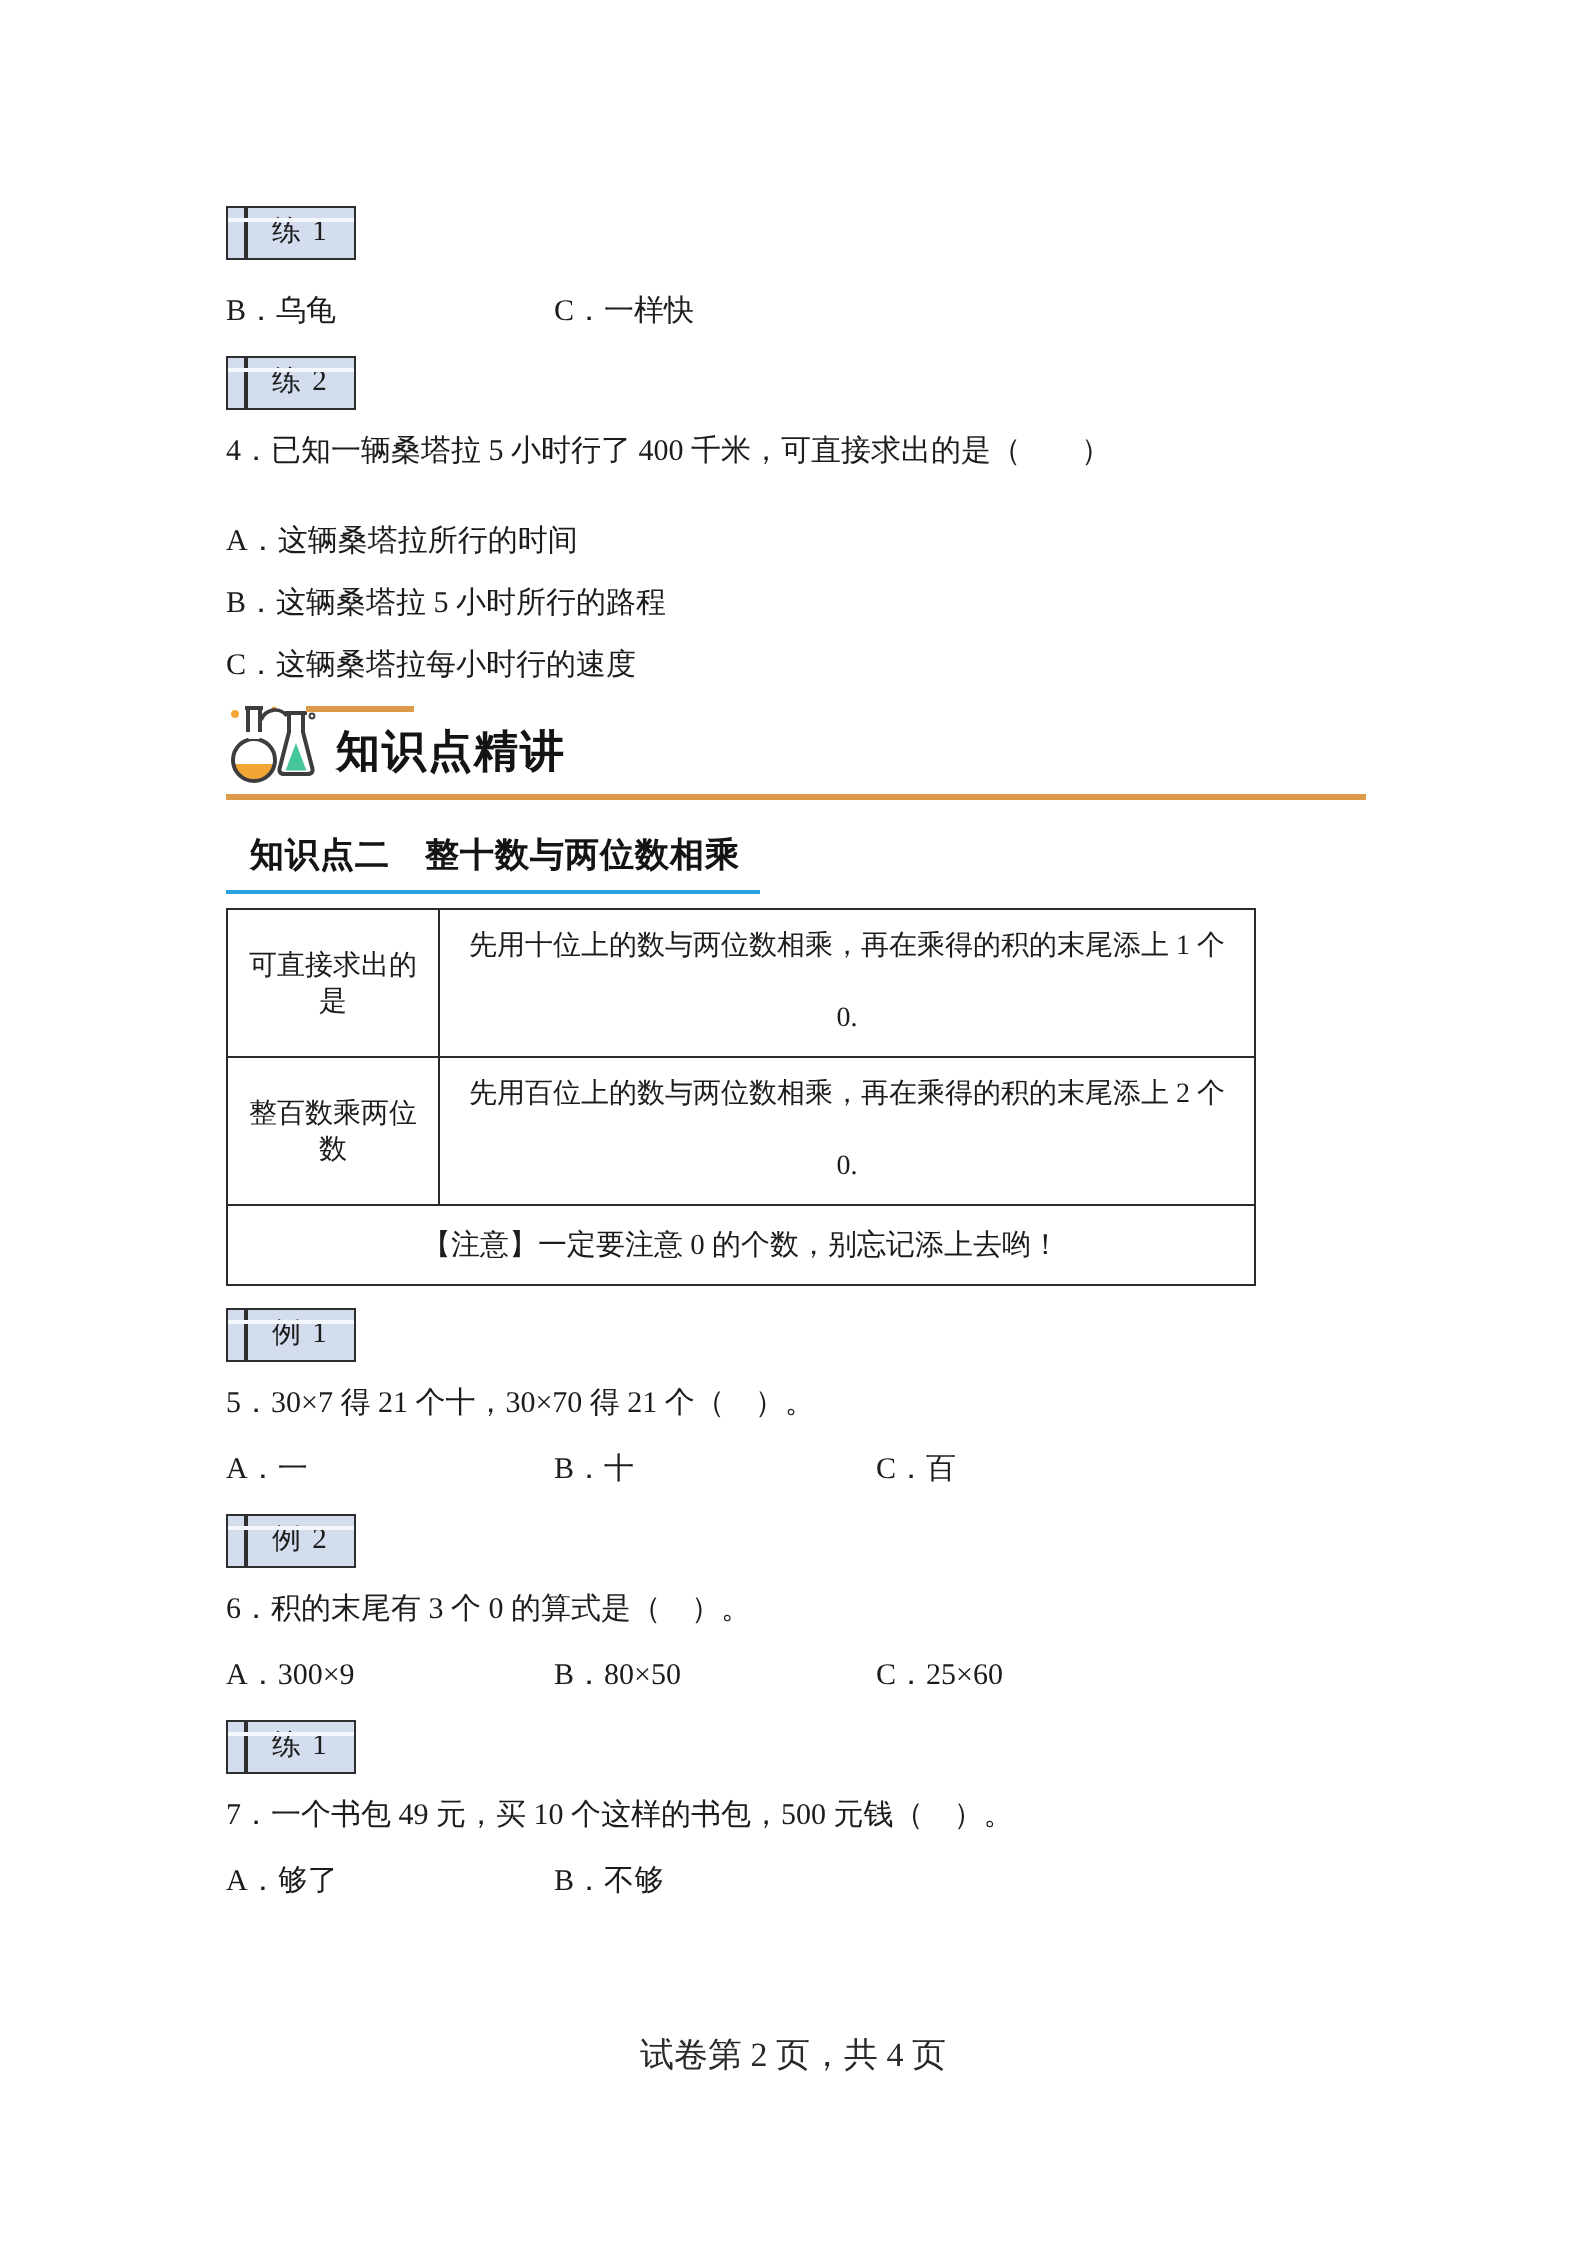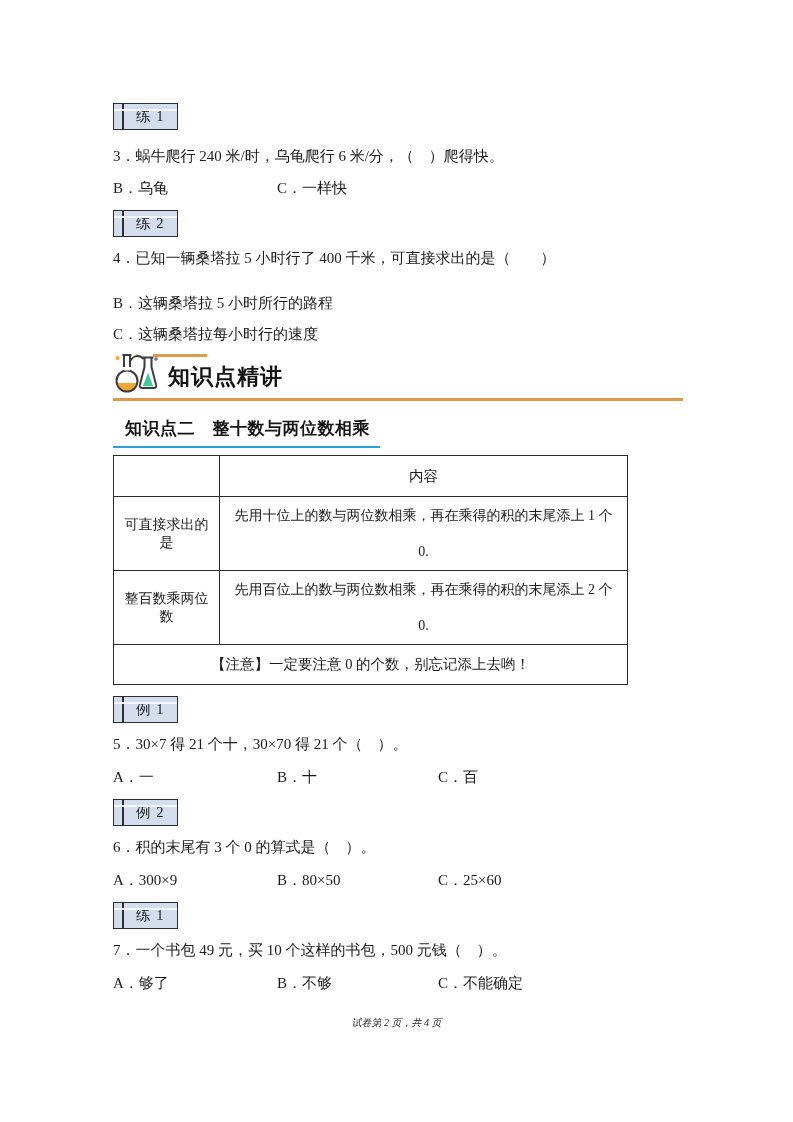--- a/index.html
+++ b/index.html
@@ -78,44 +78,44 @@
     font-size:14px;color:#1c1c1c;padding:0 4px;
   }
   td.col-name{width:97px;font-size:13px;}
   tr.hdr td{height:40px;font-size:14.5px;}
   tr.body-row td{height:73px;}
   tr.body-row .cell-lines div{line-height:36px;}
   tr.note-row td{height:39px;font-size:14.5px;}
 
   .footer{
     position:absolute;left:0;top:1016px;width:100%;
-    text-align:center;font-size:10px;color:#2a2a2a;font-style:italic;
+    text-align:center;font-size:17px;color:#2a2a2a;
   }
 </style>
 </head>
 <body>
 
 <div class="page">
   <div class="content">
 
     
     <div class="badge">
       <span>练 1</span>
     </div>
-    <p class="q">3．蜗牛爬行 240 米/时，乌龟爬行 6 米/分，（　）爬得快。</p>
     <div class="opts-row">
       <span>B．乌龟</span>
       <span>C．一样快</span>
     </div>
 
     
     <div class="badge mb11">
       <span>练 2</span>
     </div>
     <p class="q mb9">4．已知一辆桑塔拉 5 小时行了 400 千米，可直接求出的是（　　）</p>
+    <p class="opt-line">A．这辆桑塔拉所行的时间</p>
     <p class="opt-line">B．这辆桑塔拉 5 小时所行的路程</p>
     <p class="opt-line last">C．这辆桑塔拉每小时行的速度</p>
 
     
     <div class="k-header">
       <span class="flask-wrap">
         <svg width="46" height="46" viewBox="0 0 46 46" aria-hidden="true">
 
           <circle cx="4.5" cy="6" r="2" fill="#f2a636"></circle>
           <circle cx="24" cy="3.5" r="1.3" fill="#f2a636"></circle>
@@ -138,24 +138,20 @@
       <span class="k-title">知识点精讲</span>
       <span class="top-dash"></span>
     </div>
 
     
     <div class="kp-title">知识点二　整十数与两位数相乘</div>
 
     
     <table class="k-table">
       <tbody>
-        <tr class="hdr">
-          <td class="col-name"></td>
-          <td>内容</td>
-        </tr>
         <tr class="body-row">
           <td class="col-name">可直接求出的是</td>
           <td>
             <div class="cell-lines">
               <div>先用十位上的数与两位数相乘，再在乘得的积的末尾添上 1 个</div>
               <div>0.</div>
             </div>
           </td>
         </tr>
         <tr class="body-row">
@@ -196,19 +192,18 @@
     </div>
 
     
     <div class="badge mb11">
       <span>练 1</span>
     </div>
     <p class="q mb11">7．一个书包 49 元，买 10 个这样的书包，500 元钱（　）。</p>
     <div class="opts-row">
       <span>A．够了</span>
       <span>B．不够</span>
-      <span>C．不能确定</span>
     </div>
 
   </div>
 
   <div class="footer">试卷第 2 页，共 4 页</div>
 </div>
 
 </body></html>

